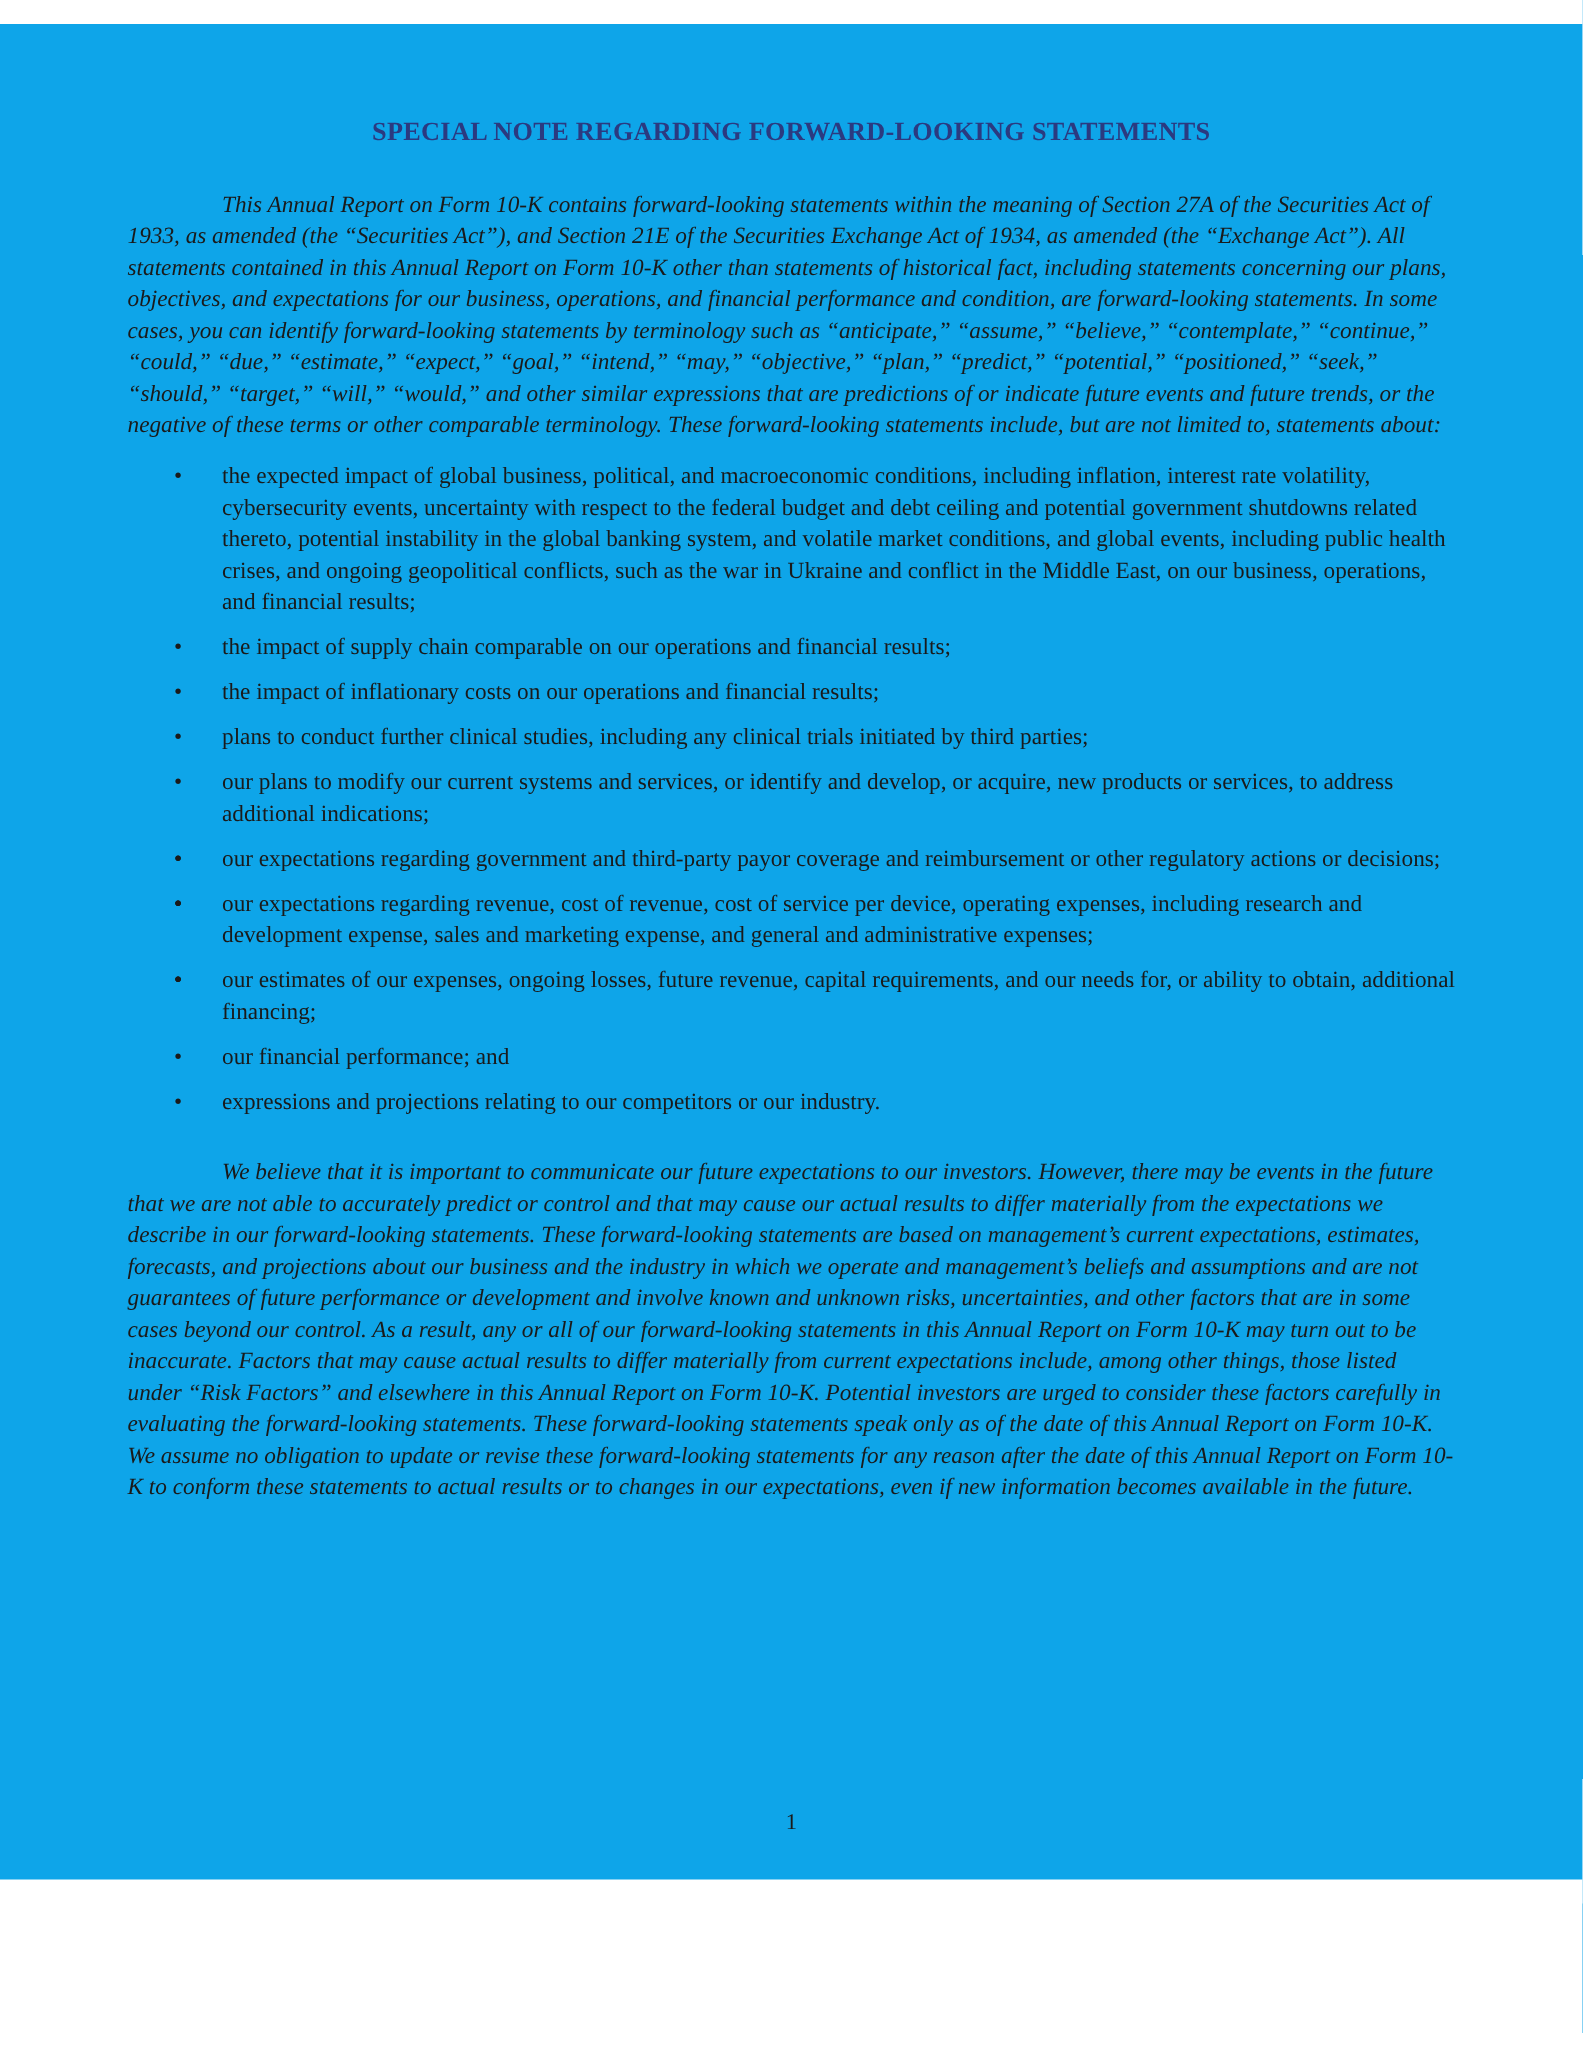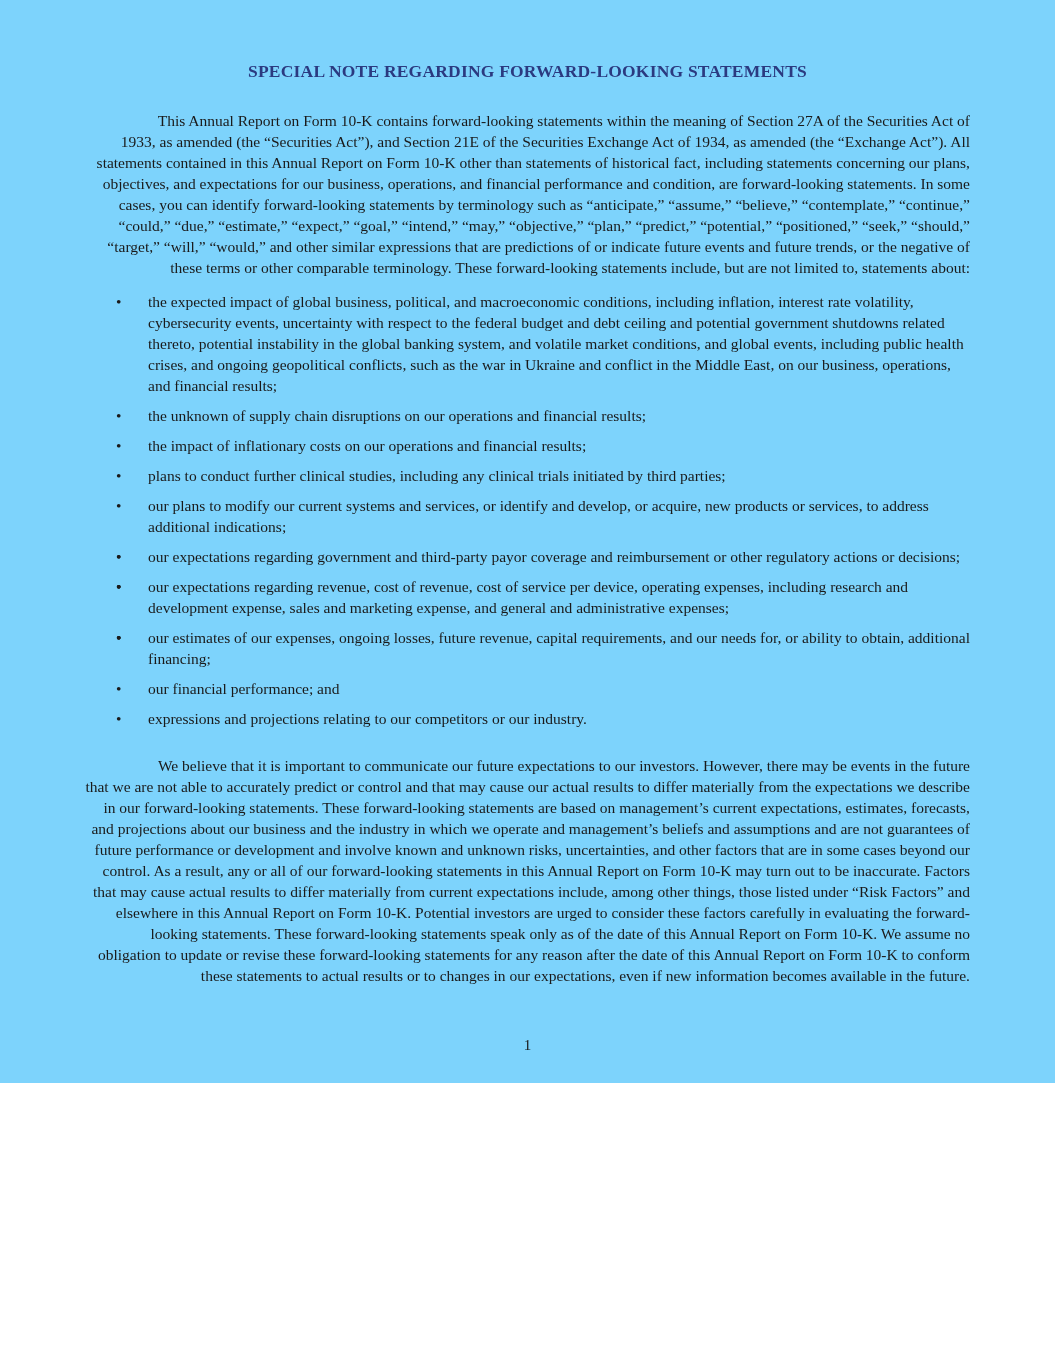--- a/index.html
+++ b/index.html
@@ -3,44 +3,45 @@
 <meta charset="utf-8">
 <style>
   html, body {
     margin: 0;
     padding: 0;
     background: #ffffff;
   }
   .page {
     position: relative;
     width: 1055px;
-    height: 1083px;
-    margin: 0 auto;
-    background: #7dd3fc;
+    height: 1237px;
+    margin: 16px auto;
+    background: #0ea5e9;
     box-sizing: border-box;
     padding: 60px 85px 0 85px;
     font-family: "Liberation Serif", "DejaVu Serif", serif;
     font-size: 15.5px;
     line-height: 21px;
     color: #1a1a1a;
     overflow: hidden;
   }
   .doc-title {
     text-align: center;
     font-weight: bold;
     font-size: 17.5px;
     line-height: 22px;
     color: #2b3a80;
     margin: 0 0 28px 0;
     letter-spacing: 0.2px;
   }
   .para {
     margin: 0;
     text-indent: 63px;
-    text-align: right;
+    text-align: left;
+    font-style: italic;
   }
   .bullet-list {
     list-style: none;
     margin: 13px 0 0 0;
     padding: 0;
   }
   .bullet-item {
     position: relative;
     padding-left: 63px;
     margin-bottom: 9px;
@@ -72,21 +73,21 @@
 
   <p class="para">This Annual Report on Form 10-K contains forward-looking statements within the meaning of Section 27A of the Securities Act of 1933, as amended (the “Securities Act”), and Section 21E of the Securities Exchange Act of 1934, as amended (the “Exchange Act”). All statements contained in this Annual Report on Form 10-K other than statements of historical fact, including statements concerning our plans, objectives, and expectations for our business, operations, and financial performance and condition, are forward-looking statements. In some cases, you can identify forward-looking statements by terminology such as “anticipate,” “assume,” “believe,” “contemplate,” “continue,” “could,” “due,” “estimate,” “expect,” “goal,” “intend,” “may,” “objective,” “plan,” “predict,” “potential,” “positioned,” “seek,” “should,” “target,” “will,” “would,” and other similar expressions that are predictions of or indicate future events and future trends, or the negative of these terms or other comparable terminology. These forward-looking statements include, but are not limited to, statements about:</p>
 
   <ul class="bullet-list">
     <li class="bullet-item">
       <span class="bullet-marker">•</span>
       <span>the expected impact of global business, political, and macroeconomic conditions, including inflation, interest rate volatility, cybersecurity events, uncertainty with respect to the federal budget and debt ceiling and potential government shutdowns related thereto, potential instability in the global banking system, and volatile market conditions, and global events, including public health crises, and ongoing geopolitical conflicts, such as the war in Ukraine and conflict in the Middle East, on our business, operations, and financial results;</span>
     </li>
     <li class="bullet-item">
       <span class="bullet-marker">•</span>
-      <span>the unknown of supply chain disruptions on our operations and financial results;</span>
+      <span>the impact of supply chain comparable on our operations and financial results;</span>
     </li>
     <li class="bullet-item">
       <span class="bullet-marker">•</span>
       <span>the impact of inflationary costs on our operations and financial results;</span>
     </li>
     <li class="bullet-item">
       <span class="bullet-marker">•</span>
       <span>plans to conduct further clinical studies, including any clinical trials initiated by third parties;</span>
     </li>
     <li class="bullet-item">

